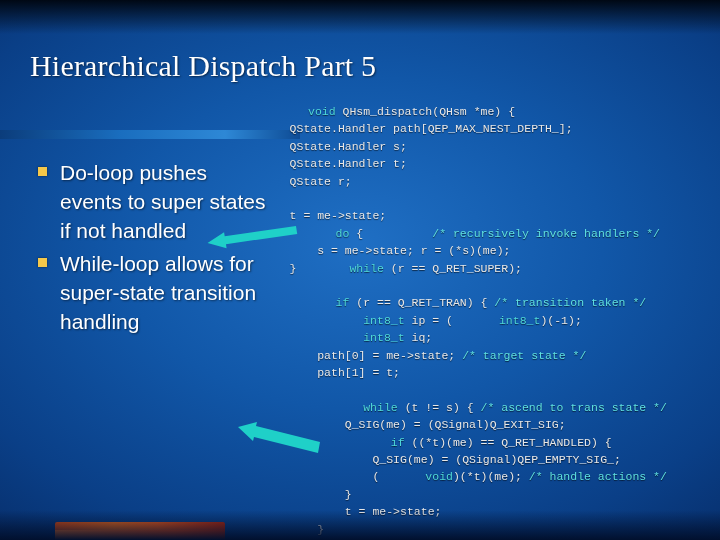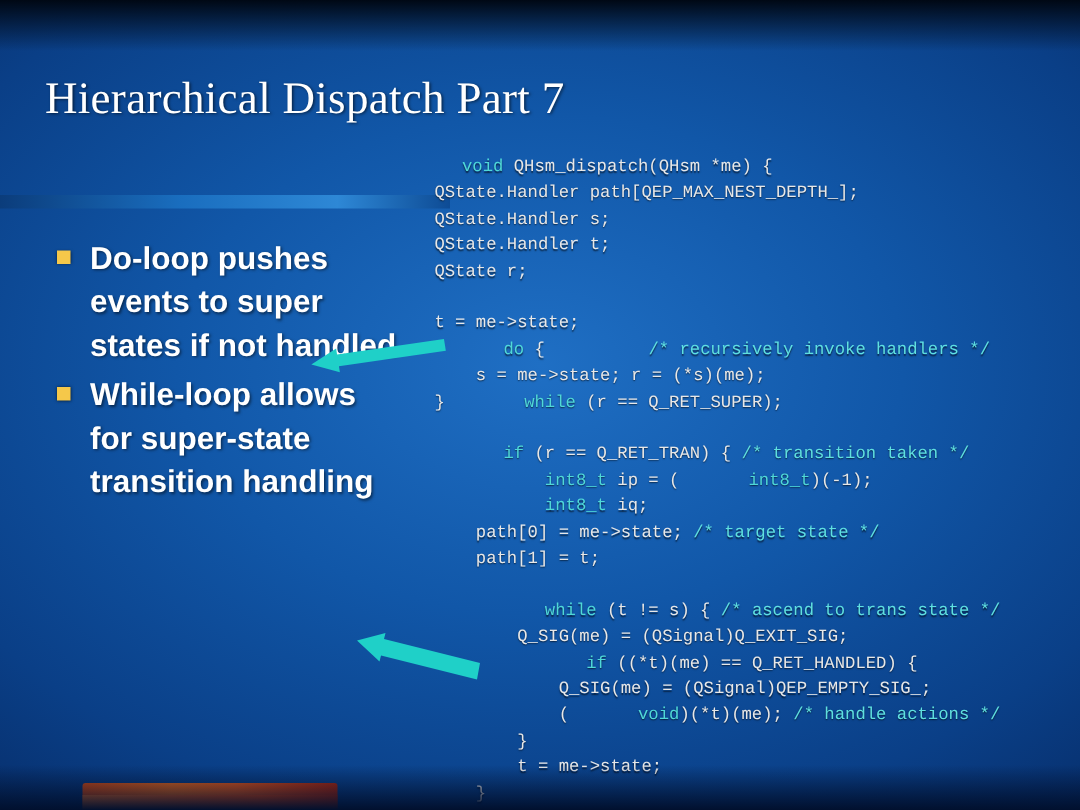--- a/index.html
+++ b/index.html
@@ -66,21 +66,20 @@
     width: 230px;
     color: #ffffff;
     font-size: 21px;
     line-height: 29px;
   }
   .bullet {
     position: relative;
     padding-left: 22px;
     margin-bottom: 4px;
     text-shadow: 1px 1px 2px rgba(0,0,0,0.5);
-    font-weight: bold;
   }
   .bullet .marker {
     position: absolute;
     left: 0;
     top: 9px;
     width: 9px;
     height: 9px;
     background: #f5c84a;
     box-shadow: 0 0 2px rgba(0,0,0,0.6);
   }
@@ -131,21 +130,21 @@
     opacity: 0.9;
   }
 </style>
 </head>
 <body>
 
 <div class="slide">
 
   <div class="title-rule"></div>
 
-  <div class="title">Hierarchical Dispatch Part 7</div>
+  <div class="title">Hierarchical Dispatch Part 5</div>
 
   <div class="bullets">
     <div class="bullet">
       <span class="marker"></span>
       <span>Do-loop pushes events to super states if not handled</span>
     </div>
     <div class="bullet">
       <span class="marker"></span>
       <span>While-loop allows for super-state transition handling</span>
     </div>

